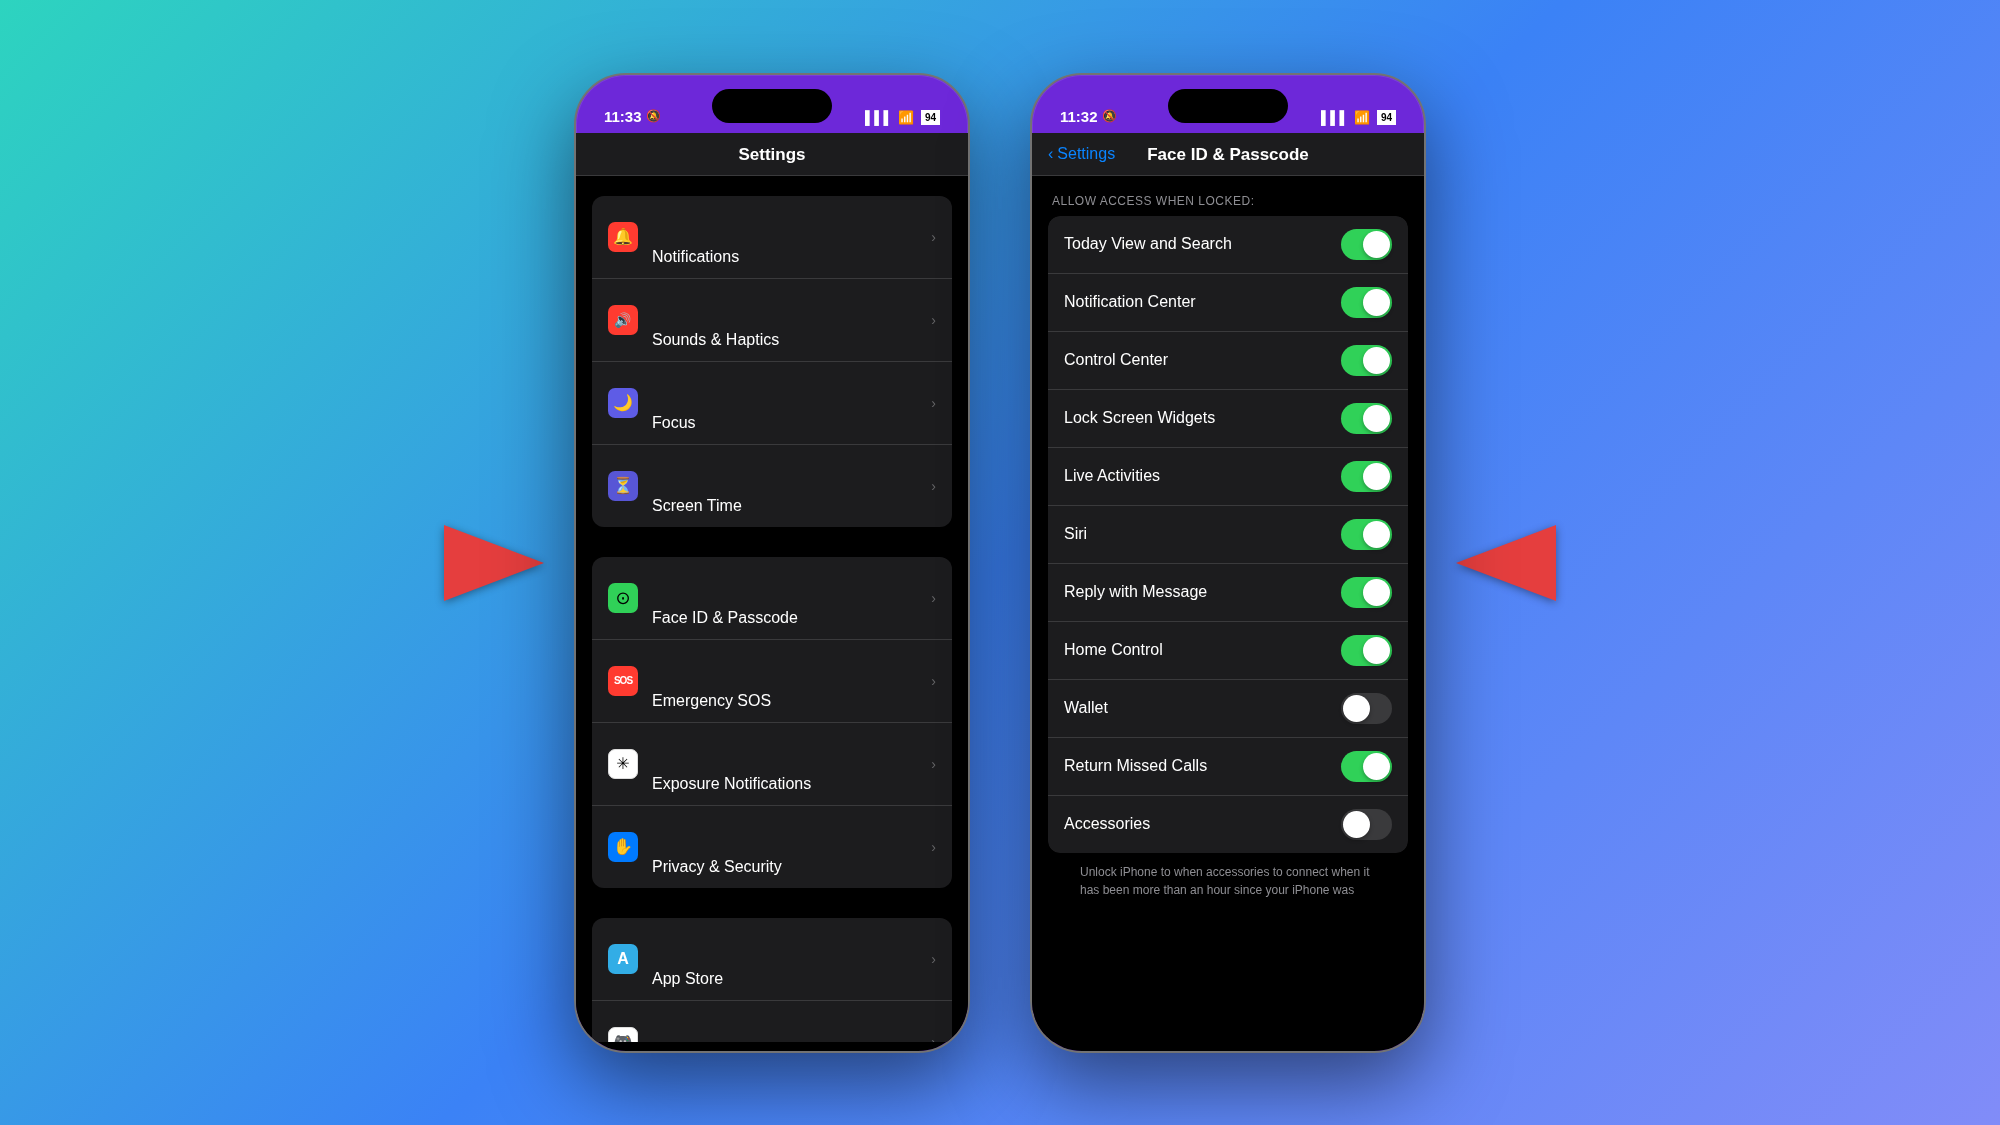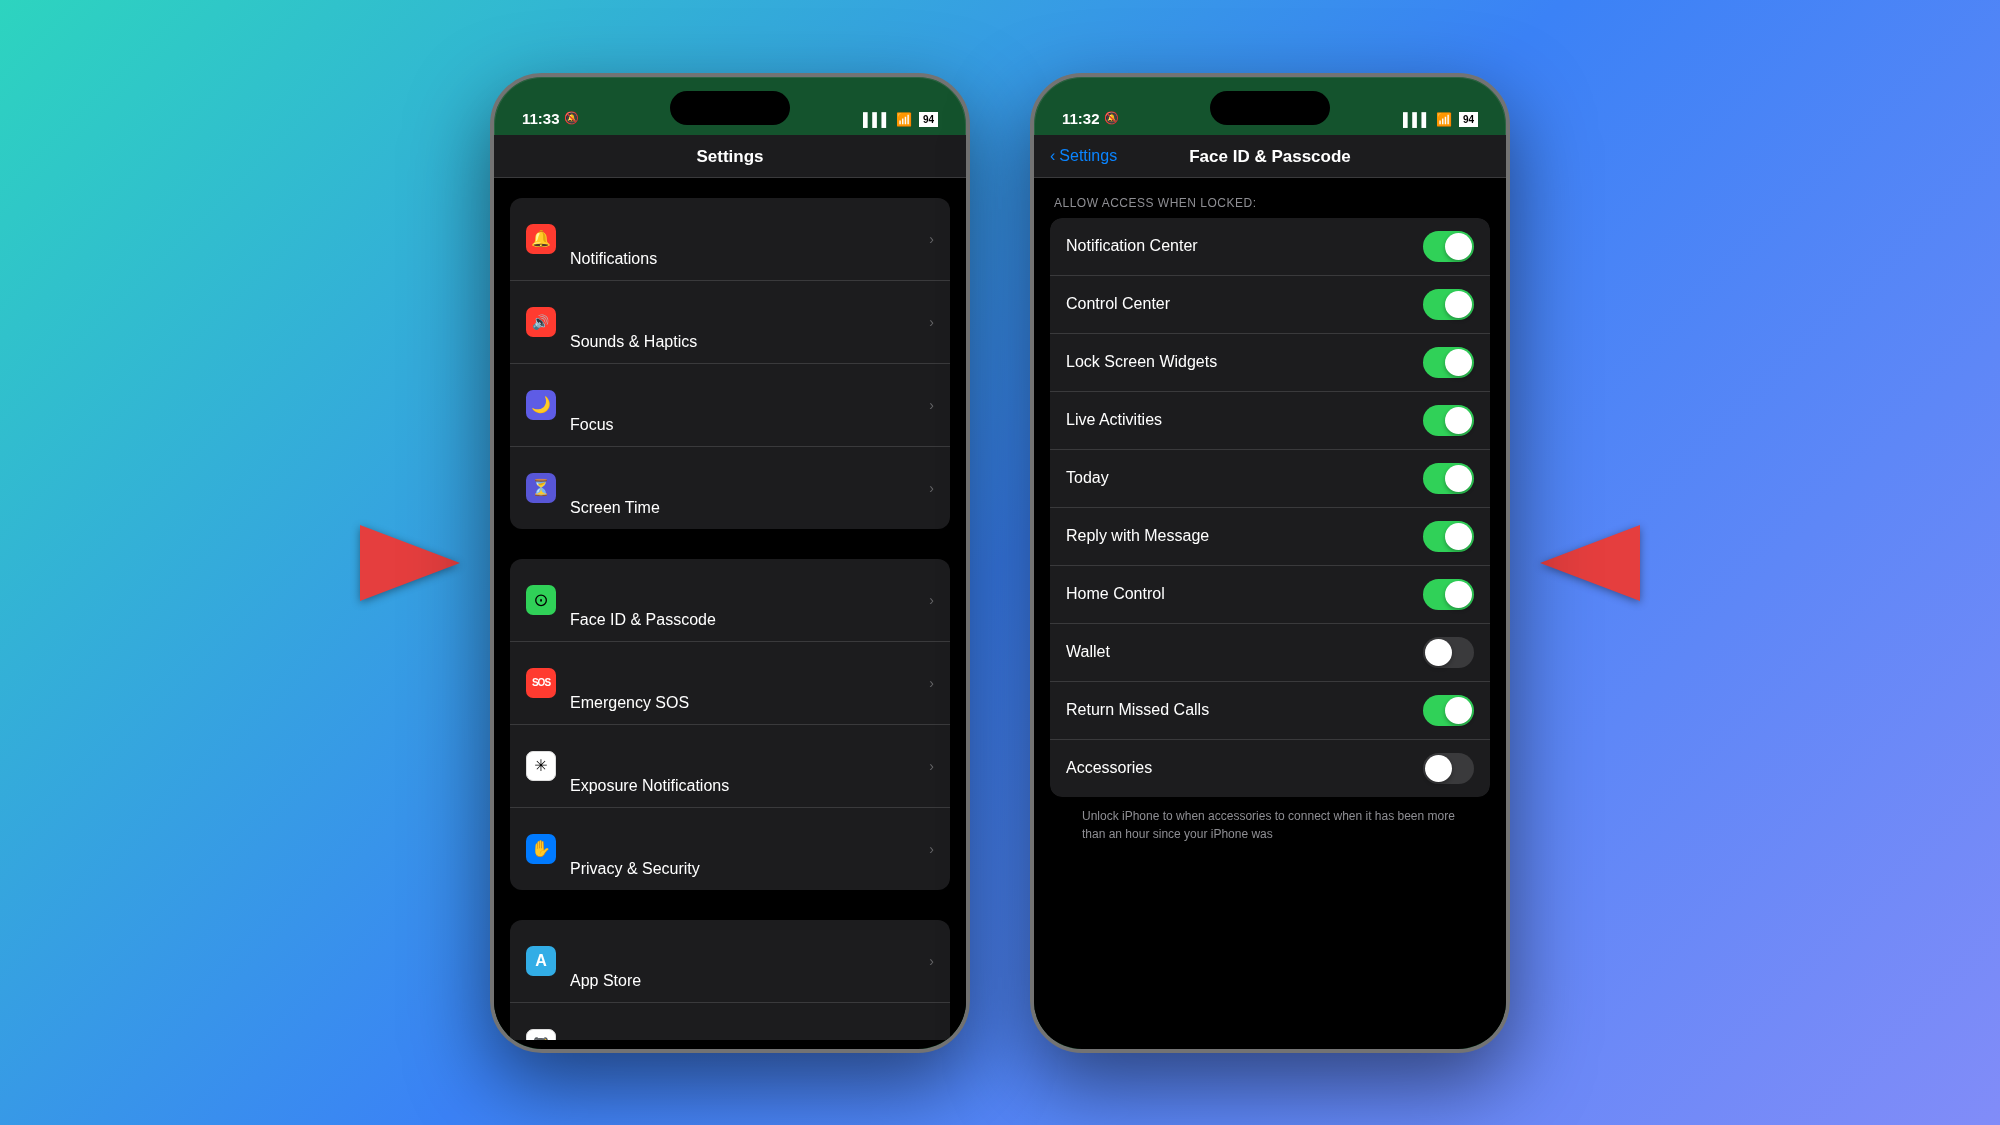--- a/index.html
+++ b/index.html
@@ -10,25 +10,25 @@
       font-family: -apple-system, 'SF Pro Display', 'Helvetica Neue', Arial, sans-serif;
       background: linear-gradient(135deg, #2dd4bf 0%, #3b82f6 50%, #818cf8 100%);
       display: flex;
       align-items: center;
       justify-content: center;
       gap: 60px;
     }
 
     
     .phone {
-      width: 480px;
+      width: 396px;
       height: 980px;
-      background: #14532d;
+      background: #6d28d9;
       border-radius: 52px;
-      border: 4px solid #737373;
+      border: 2px solid #737373;
       position: relative;
       overflow: hidden;
       box-shadow: 0 30px 80px rgba(0,0,0,0.5), inset 0 0 0 1px rgba(255,255,255,0.1);
     }
 
     
     .dynamic-island {
       position: absolute;
       top: 14px;
       left: 50%;
@@ -431,20 +431,26 @@
           <span>Settings</span>
         </div>
         <div class="nav-title">Face ID &amp; Passcode</div>
       </div>
 
       <div class="faceid-screen">
         <div class="section-header">ALLOW ACCESS WHEN LOCKED:</div>
 
         <div class="toggle-group-wrapper">
           <div class="toggle-row">
+            <span class="toggle-label">Today View and Search</span>
+            <div class="toggle on">
+                <div class="toggle-knob"></div>
+              </div>
+          </div>
+          <div class="toggle-row">
             <span class="toggle-label">Notification Center</span>
             <div class="toggle on">
                 <div class="toggle-knob"></div>
               </div>
           </div>
           <div class="toggle-row">
             <span class="toggle-label">Control Center</span>
             <div class="toggle on">
                 <div class="toggle-knob"></div>
               </div>
@@ -455,21 +461,21 @@
                 <div class="toggle-knob"></div>
               </div>
           </div>
           <div class="toggle-row">
             <span class="toggle-label">Live Activities</span>
             <div class="toggle on">
                 <div class="toggle-knob"></div>
               </div>
           </div>
           <div class="toggle-row">
-            <span class="toggle-label">Today</span>
+            <span class="toggle-label">Siri</span>
             <div class="toggle on">
                 <div class="toggle-knob"></div>
               </div>
           </div>
           <div class="toggle-row">
             <span class="toggle-label">Reply with Message</span>
             <div class="toggle on">
                 <div class="toggle-knob"></div>
               </div>
           </div>

